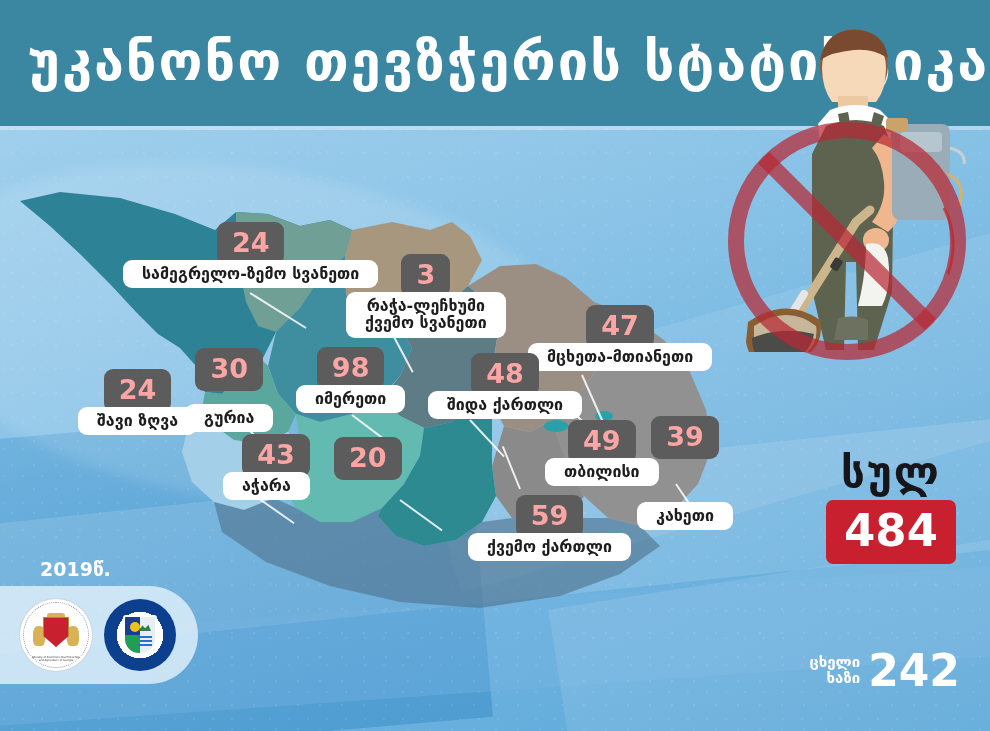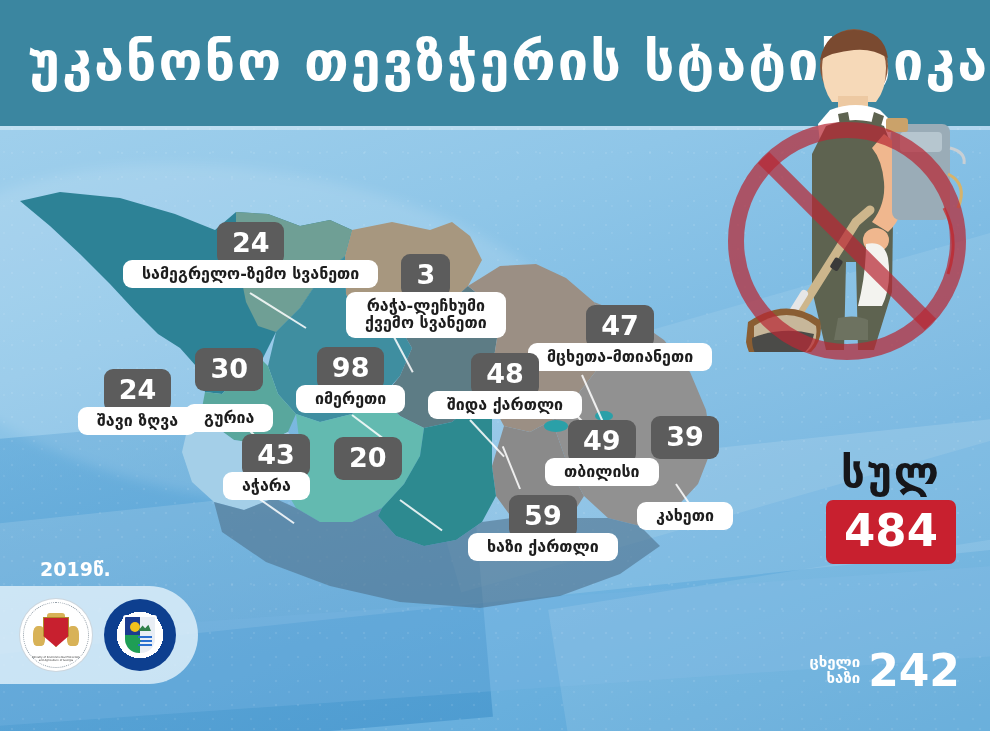--- a/index.html
+++ b/index.html
@@ -64,21 +64,21 @@
   #map-svg { position:absolute; left:0; top:0; }
 
   
   .region {
     position:absolute;
     z-index: 20;
     display:flex; flex-direction:column; align-items:center;
   }
   .region .count {
     background:#5c5c5c;
-    color:#ffffff;
+    color:#fca5a5;
     font-weight:bold;
     font-size:27px;
     line-height:1;
     padding:7px 15px 9px;
     border-radius:9px;
     font-family:"DejaVu Sans","Liberation Sans",sans-serif;
   }
   .region .name {
     margin-top:-5px;
     background:#ffffff;
@@ -357,21 +357,21 @@
         <div class="name">თბილისი</div>
       </div>
       <div class="leader" style="left: 676px; top: 483px; width: 52px; transform: rotate(56deg);"></div>
       <div class="region" style="left: 637px; top: 416px; gap: 48px;">
         <div class="count">39</div>
         <div class="name">კახეთი</div>
       </div>
       <div class="leader" style="left: 520px; top: 488px; width: 46px; transform: rotate(-112deg);"></div>
       <div class="region" style="left: 468px; top: 495px;">
         <div class="count">59</div>
-        <div class="name">ხაზი ქართლი</div>
+        <div class="name">ქვემო ქართლი</div>
       </div>
     </div>
 
   <div id="total">
     <div class="total-label">სულ</div>
     <div class="total-value">484</div>
   </div>
 
   <div id="hotline">
     <div class="hl-text">ცხელი

